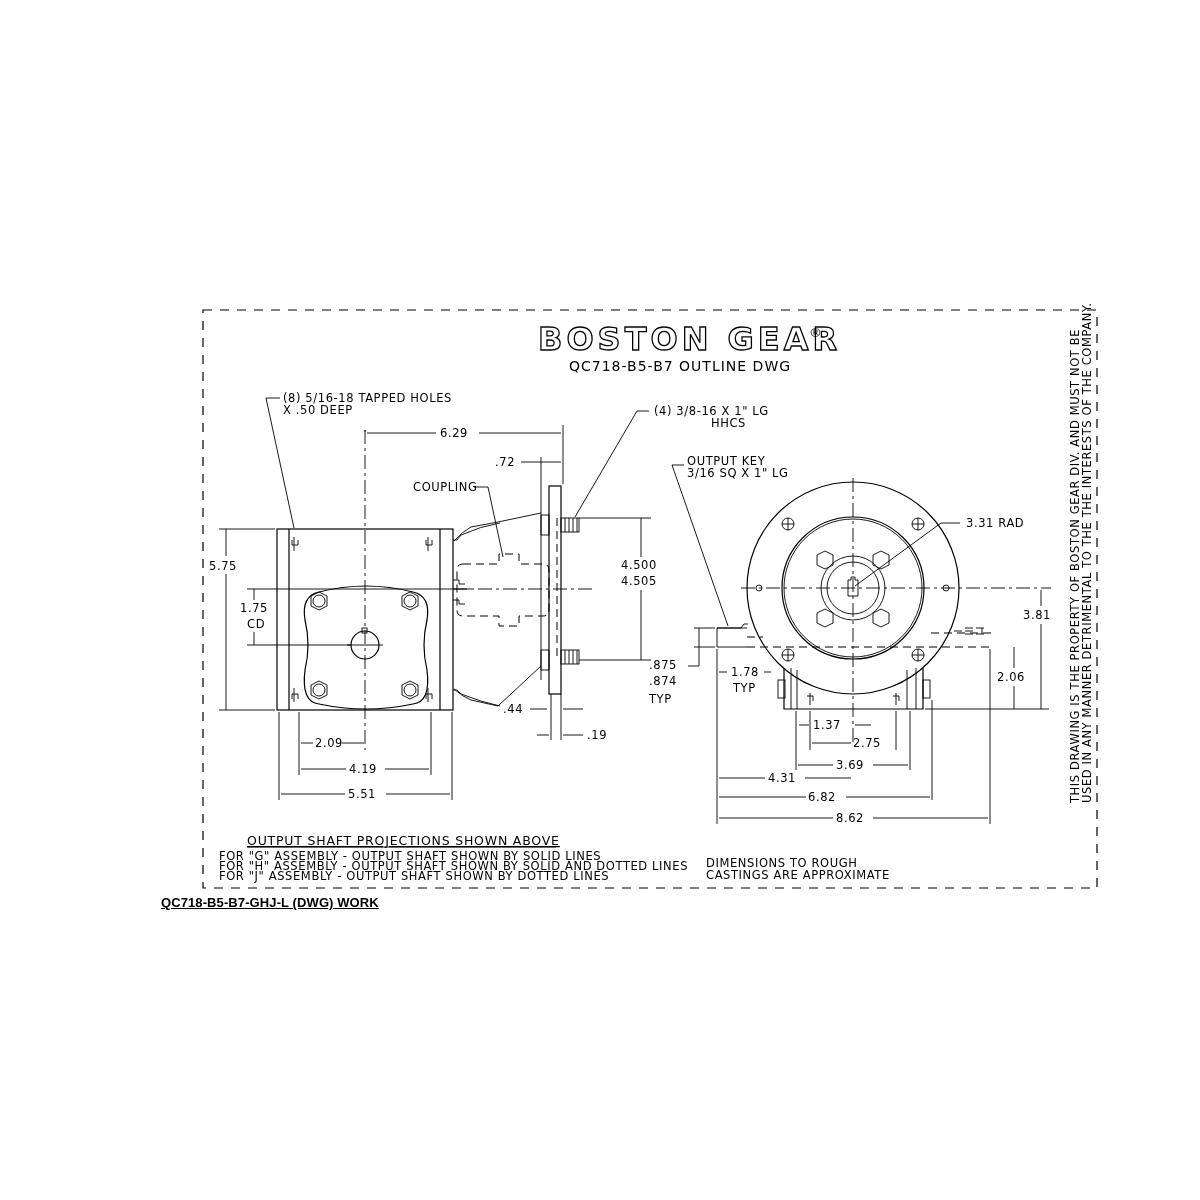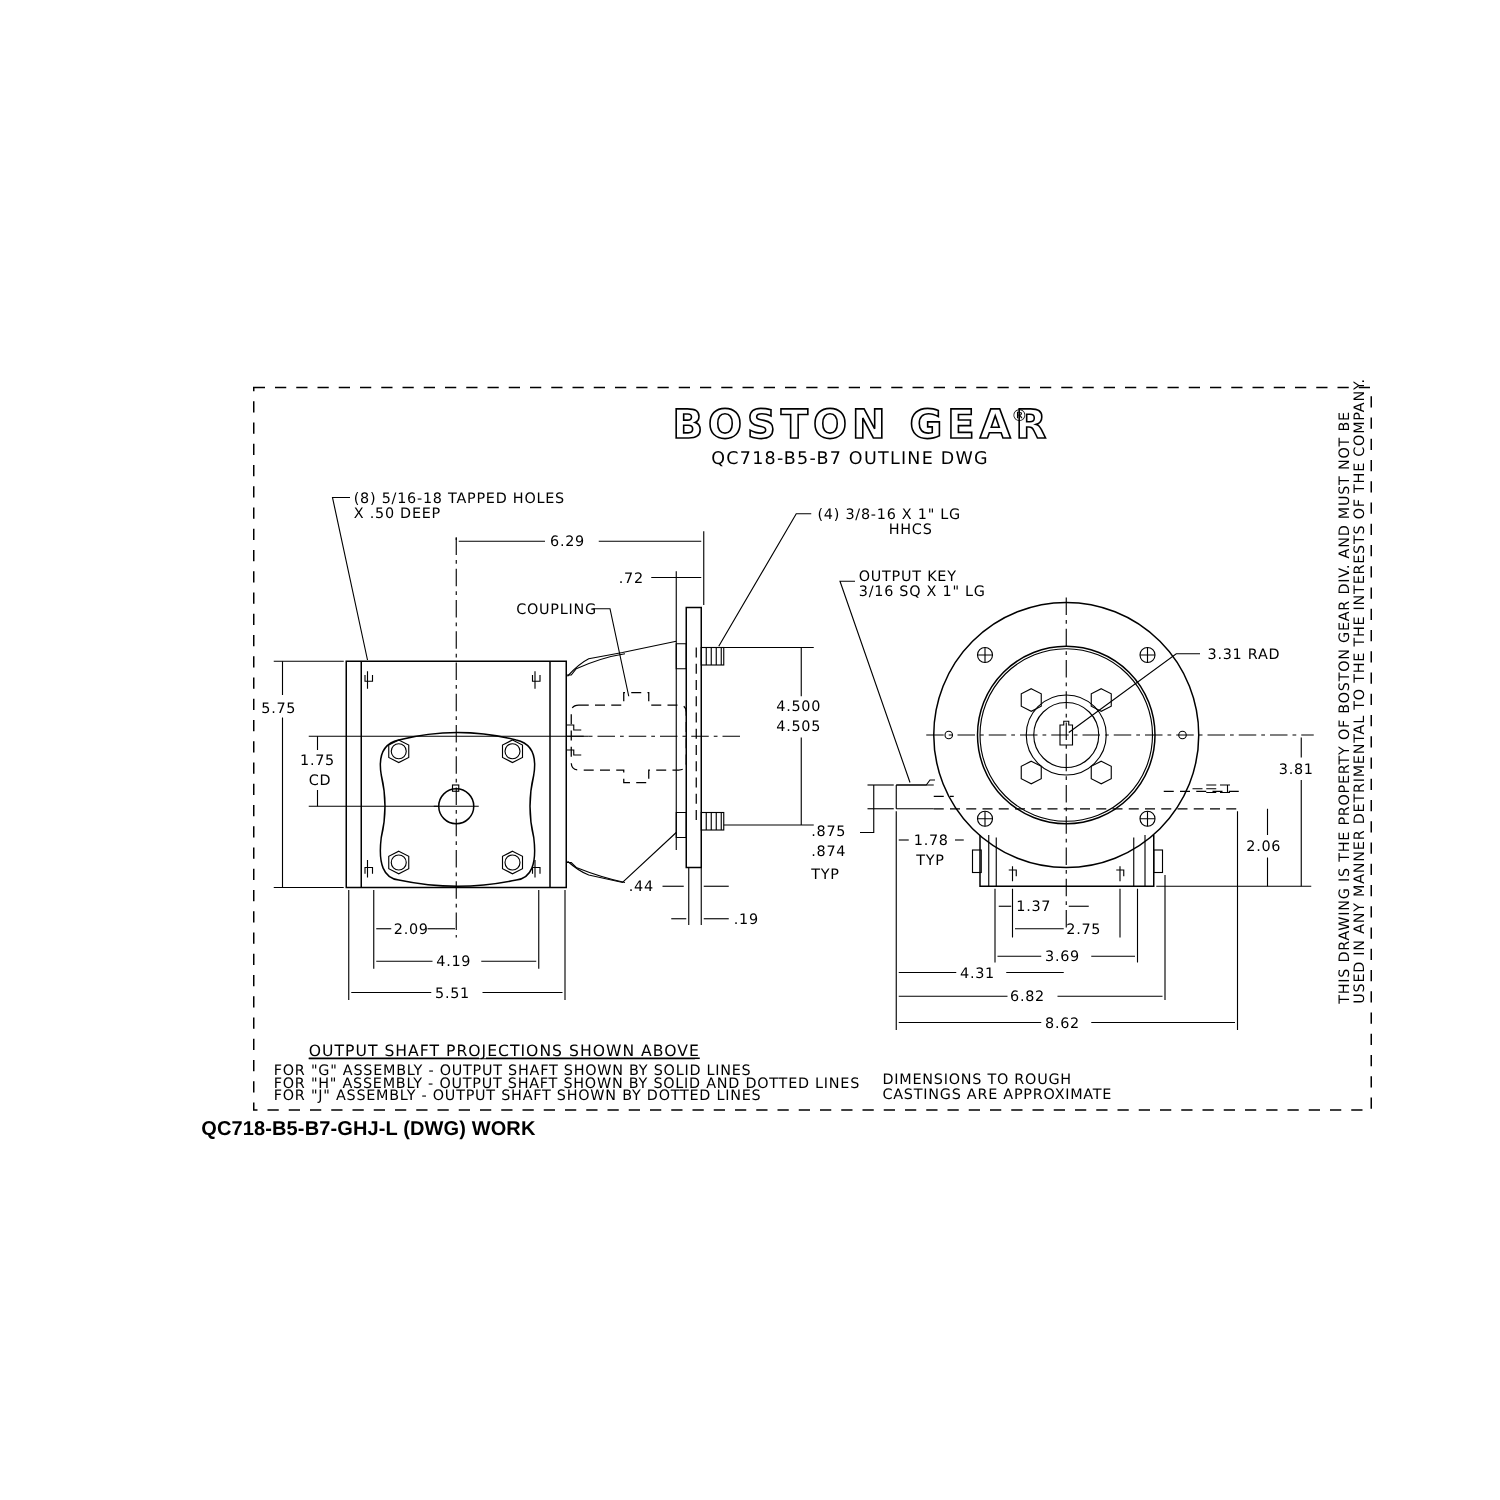--- a/index.html
+++ b/index.html
@@ -10,21 +10,21 @@
   .t { font-size:11.5px; letter-spacing:0.6px; }
   .tl { font-size:12.5px; letter-spacing:0.8px; }
   .ln { stroke:#000; stroke-width:1.2; fill:none; }
   .thin { stroke:#000; stroke-width:0.9; fill:none; }
   .dash { stroke:#000; stroke-width:1; fill:none; stroke-dasharray:8 5; }
   .center { stroke:#000; stroke-width:0.9; fill:none; stroke-dasharray:14 4 3 4; }
   .border { stroke:#000; stroke-width:1.2; fill:none; stroke-dasharray:9 8; }
   .brand { font-family:"DejaVu Sans", sans-serif; font-weight:bold; font-size:32px;
            letter-spacing:4px; fill:#fff; stroke:#000; stroke-width:1.3; }
   .caption { position:absolute; left:145px; top:895px; font-family:"Liberation Sans", sans-serif;
-             font-weight:bold; font-size:16px; letter-spacing:0.1px; }
+             font-weight:bold; font-size:13px; letter-spacing:0.1px;text-decoration:underline; }
 </style>
 </head>
 <body>
 
 <div id="sheet">
 <svg width="1200" height="1200" viewBox="0 0 1200 1200" xmlns="http://www.w3.org/2000/svg">
 
   <rect class="border" x="152" y="310" width="894" height="578"></rect>
 
   <g>

